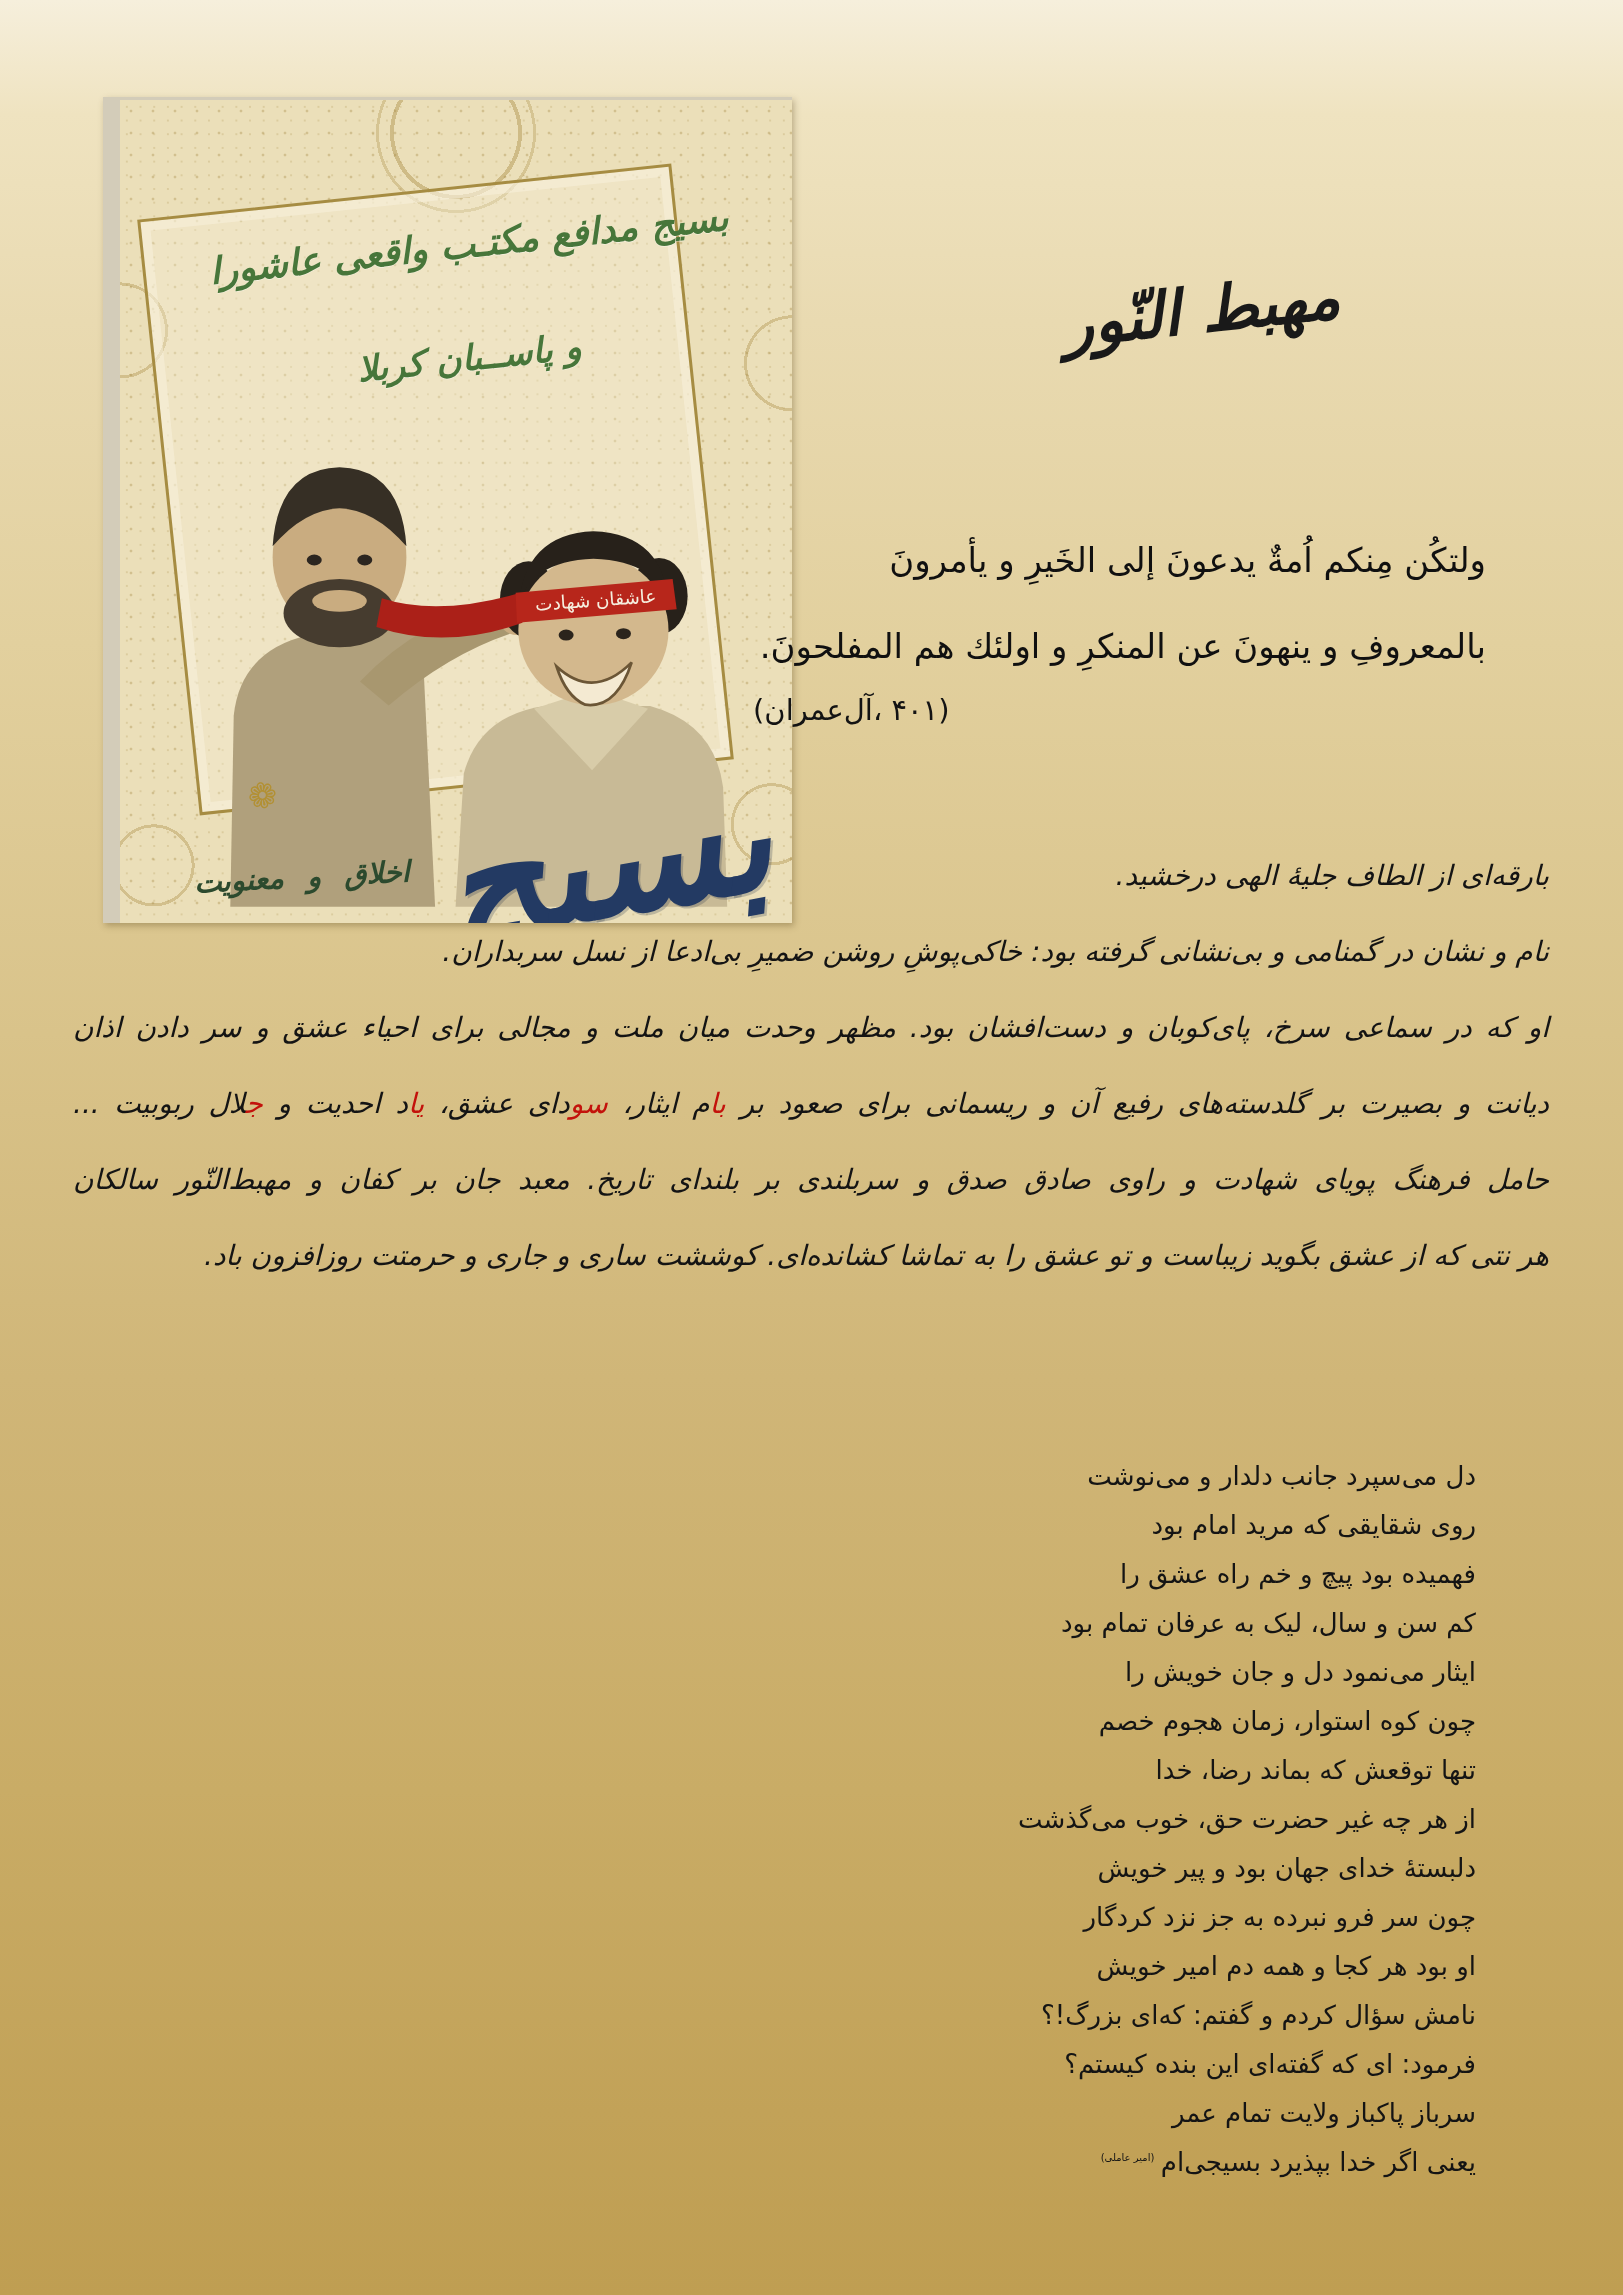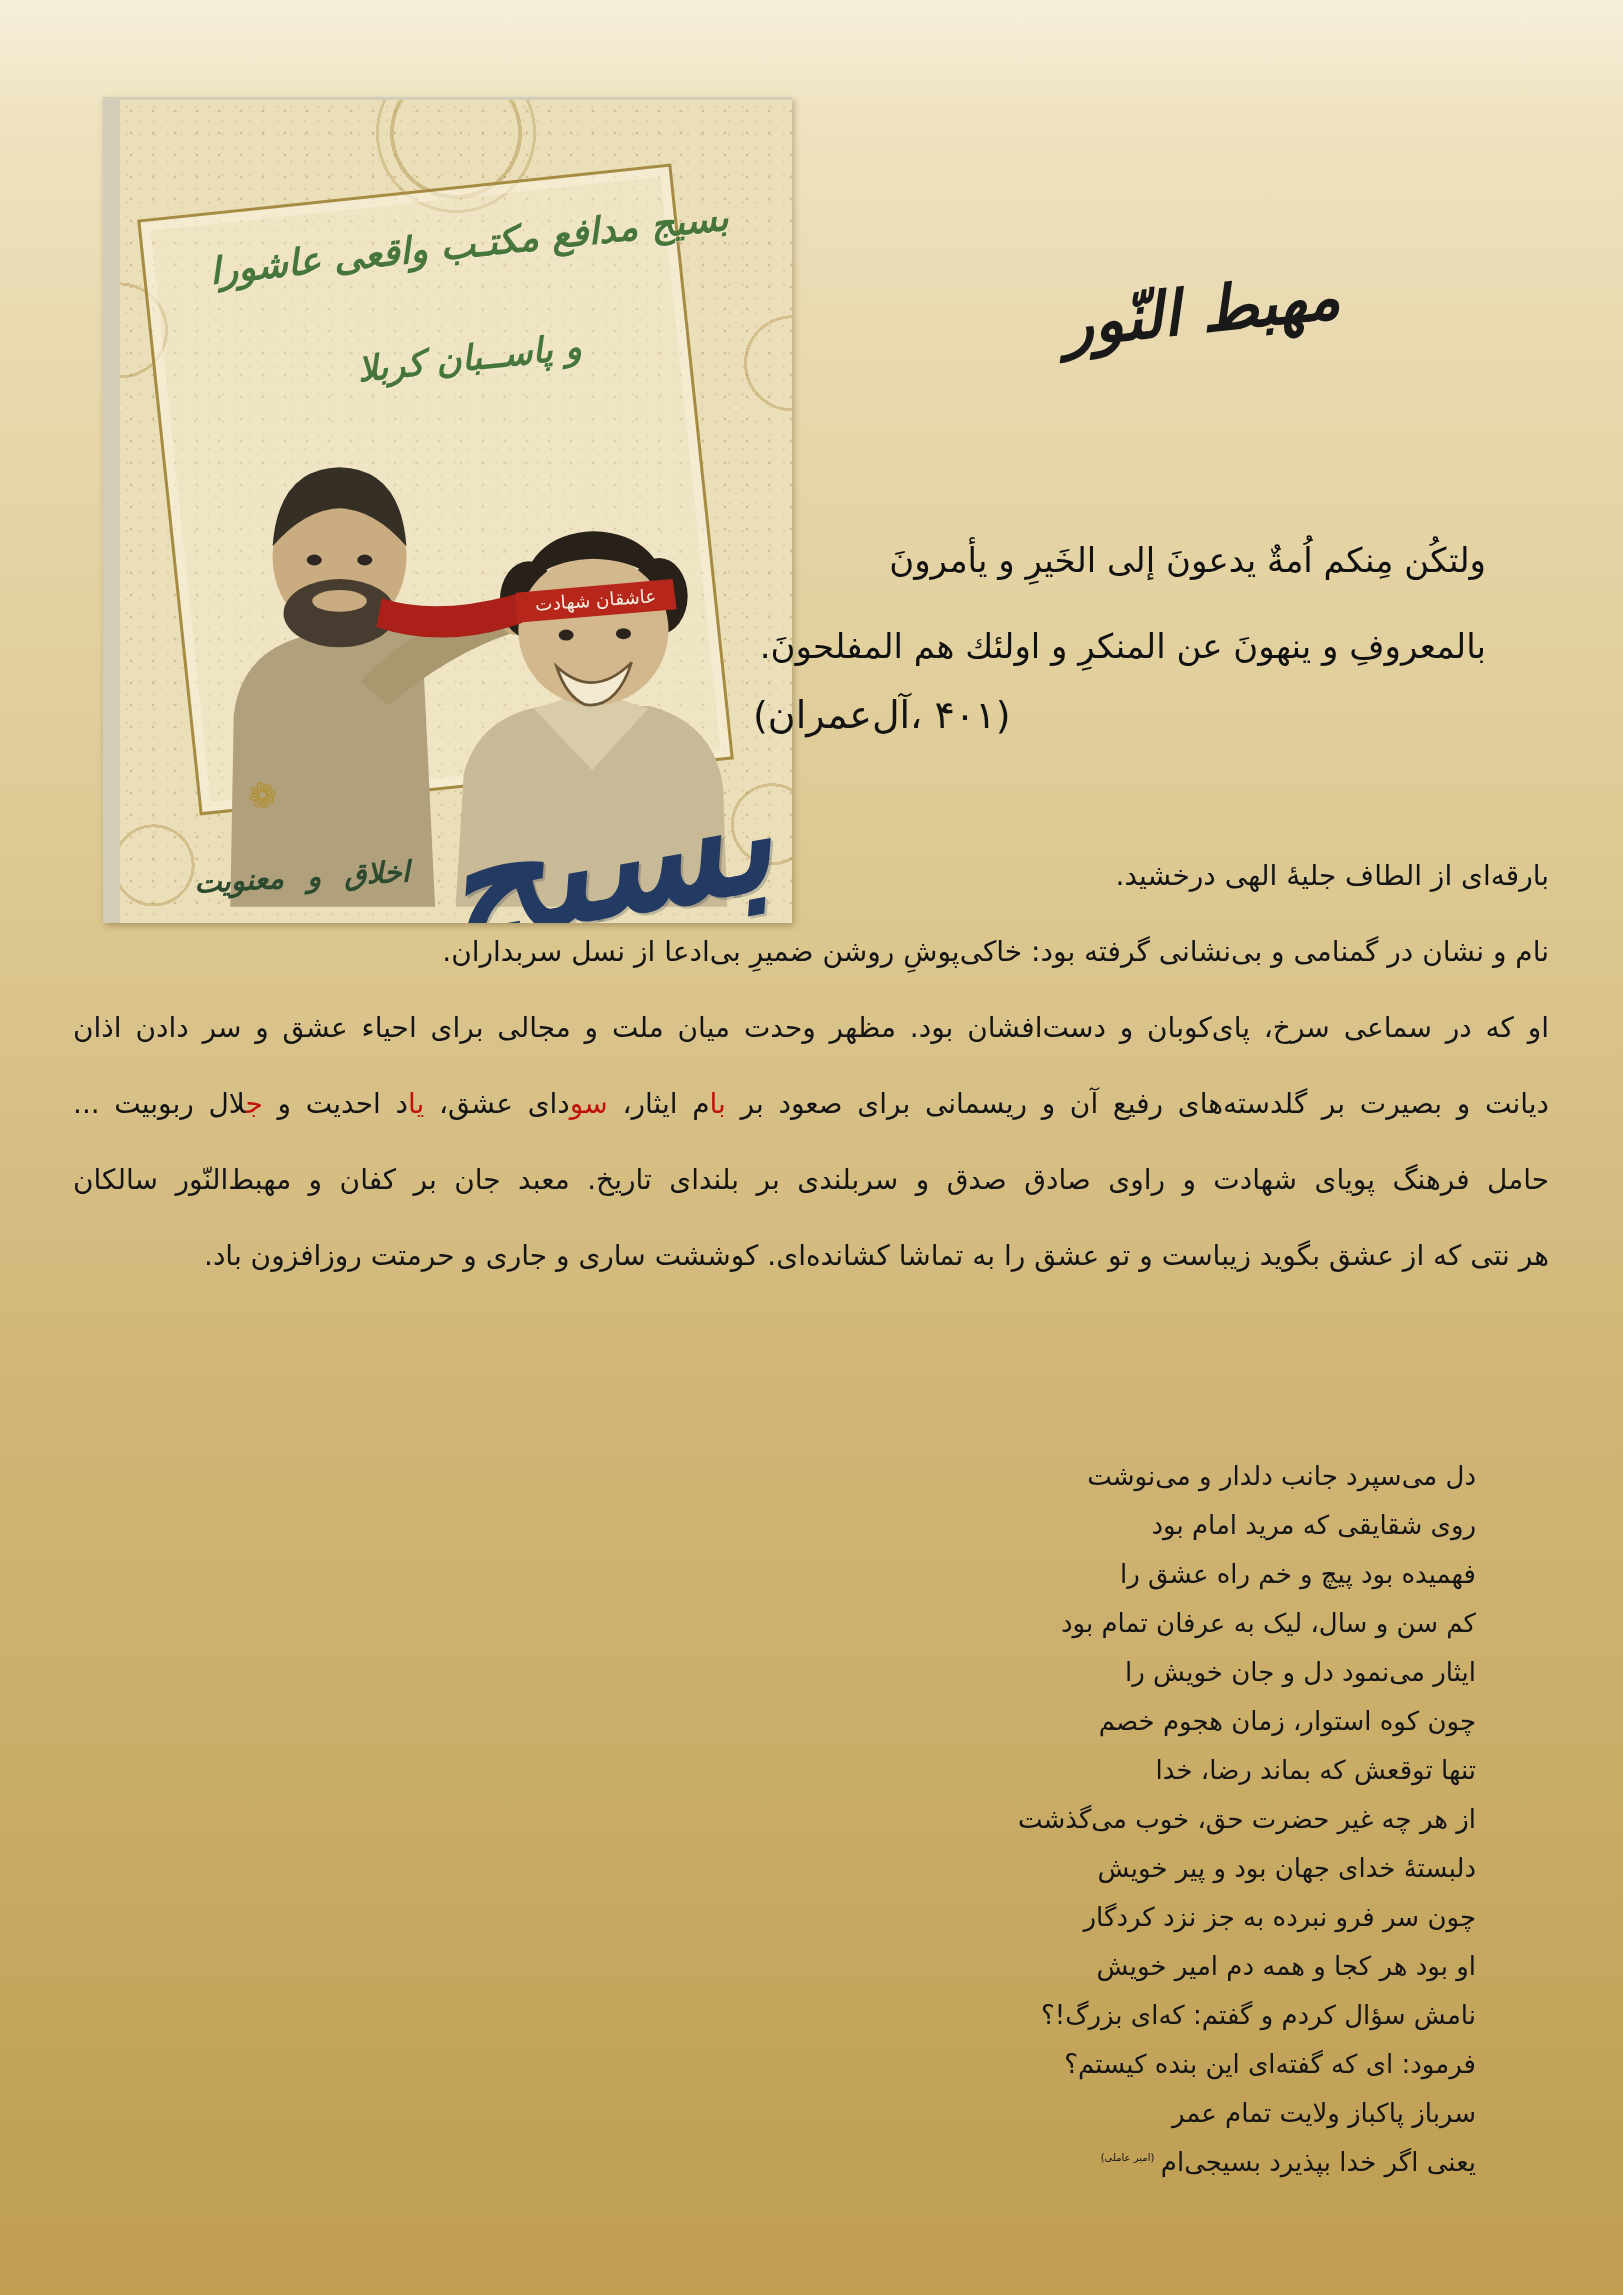--- a/index.html
+++ b/index.html
@@ -80,31 +80,31 @@
     direction:rtl;line-height:1.6;
   }
   .verse{
     position:absolute;left:740px;top:517px;width:746px;
     text-align:right;color:#101010;font-size:34px;
     direction:rtl;
   }
   .verse-line{height:86px;line-height:86px;}
   .verse-ref{
     position:absolute;left:753px;top:693px;
-    font-size:38px;color:#131313;
+    font-size:29px;color:#131313;
     direction:ltr;white-space:nowrap;
   }
 
   
   .body-block{
     position:absolute;left:73px;right:74px;top:838px;
     direction:rtl;text-align:right;
     color:#141414;font-size:28px;
   }
-  .body-line{line-height:76px;white-space:nowrap;}
+  .body-line{line-height:76px;white-space:nowrap;font-style:italic;}
   .body-line.wrapok{white-space:normal;}
   .body-line.stretch{
     white-space:normal;
     text-align:justify;text-align-last:justify;
   }
   .red{color:#c3120b;}
 
   
   .poem{
     position:absolute;right:147px;top:1452px;width:641px;

